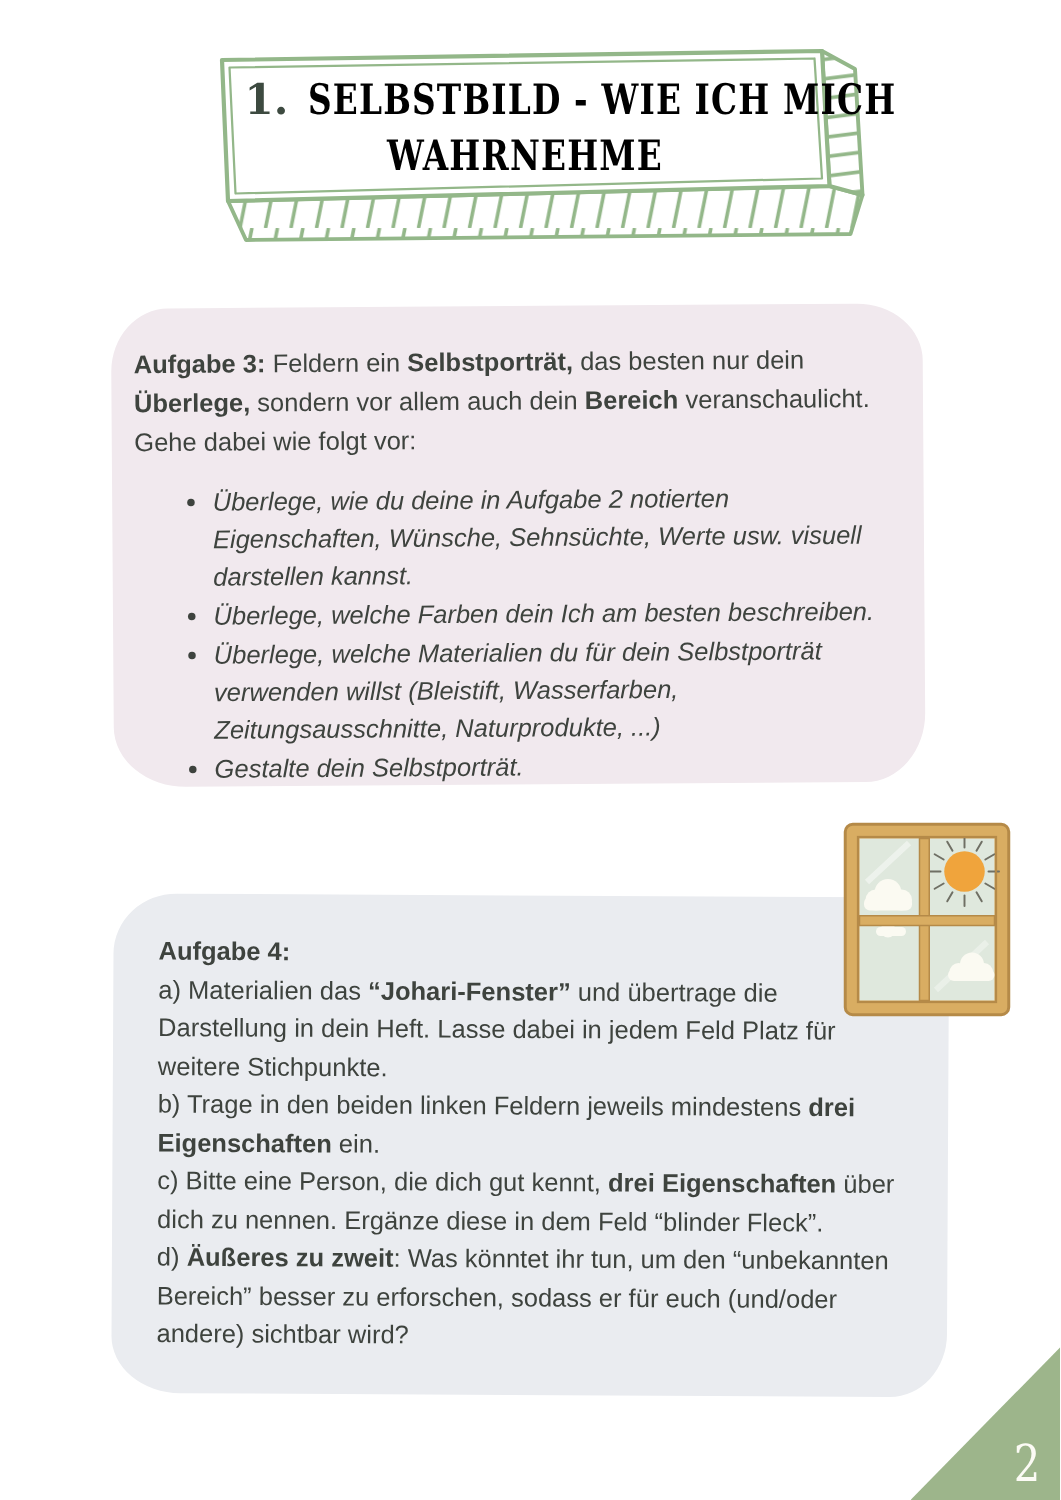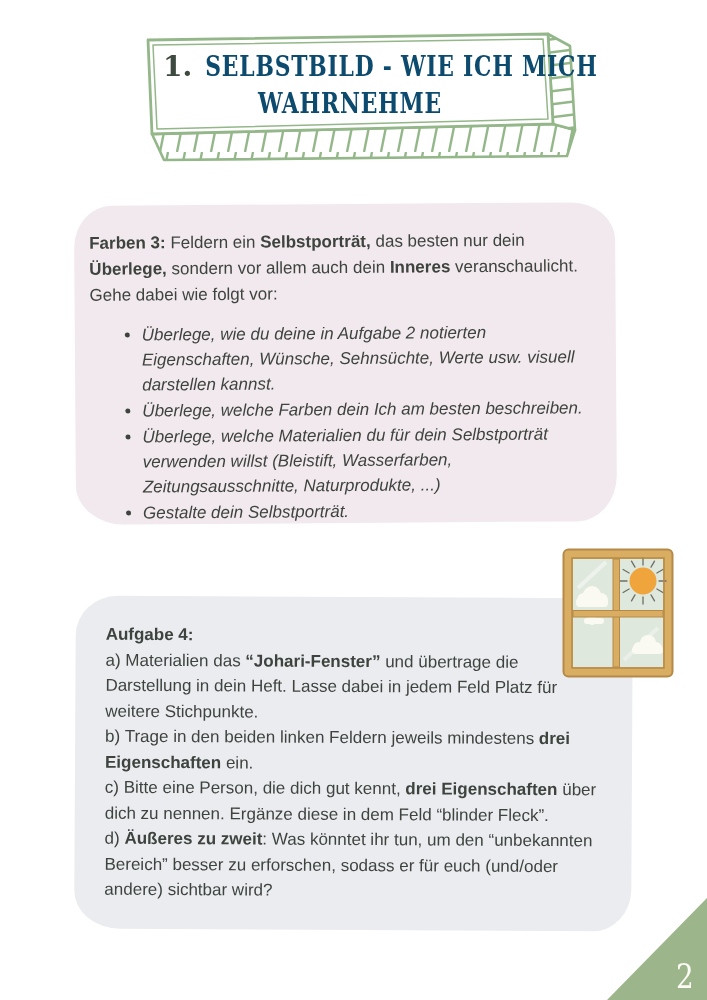--- a/index.html
+++ b/index.html
@@ -5,21 +5,21 @@
   html,body{margin:0;padding:0;background:#ffffff;}
   .page{
     position:relative;width:707px;height:1000px;background:#ffffff;
     overflow:hidden;font-family:"Liberation Sans",sans-serif;color:#3e433e;
   }
   
   .banner{position:absolute;left:138px;top:32px;width:440px;height:134px;}
   .banner svg{position:absolute;left:0;top:0;}
   .banner-text{
     position:absolute;left:12px;top:16px;width:400px;text-align:center;
-    font-family:"DejaVu Serif",serif;font-weight:bold;color:#0c4a6e;
+    font-family:"DejaVu Serif",serif;font-weight:bold;color:#000000;
     font-size:28px;line-height:37px;letter-spacing:1px;
   }
   .banner-text .line{display:inline-block;transform:scaleX(0.78);transform-origin:center;white-space:nowrap;}
   .title-number{
     position:absolute;left:25px;top:16px;
     font-family:"DejaVu Serif",serif;font-weight:bold;color:#3d4a40;
     font-size:28px;line-height:37px;
   }
   
   .card{position:absolute;box-sizing:border-box;}
@@ -80,21 +80,21 @@
       <polygon points="410,2 432,14 437,98 415,92" fill="url(#hatchR)" stroke="#93b789" stroke-width="2.6" stroke-linejoin="round"></polygon>
 
       <polygon points="10,8 410,2 415,92 14,102" fill="#ffffff" stroke="#93b789" stroke-width="2.8" stroke-linejoin="round"></polygon>
       <polygon points="15,13 405,7 410,87 19,97" fill="none" stroke="#93b789" stroke-width="1.5" stroke-linejoin="round"></polygon>
     </svg>
     <span class="title-number">1.</span>
     <div class="banner-text"><span class="line">SELBSTBILD - WIE ICH MICH</span><br><span class="line">WAHRNEHME</span></div>
   </div>
 
   <section class="card card-task3">
-    <p class="body-text"><b class="b">Farben 3:</b><span> Feldern ein </span><b class="b">Selbstporträt,</b><span> das besten nur dein </span><b class="b">Überlege,</b><span> sondern vor allem auch dein </span><b class="b">Inneres</b><span> veranschaulicht. Gehe dabei wie folgt vor:</span></p>
+    <p class="body-text"><b class="b">Aufgabe 3:</b><span> Feldern ein </span><b class="b">Selbstporträt,</b><span> das besten nur dein </span><b class="b">Überlege,</b><span> sondern vor allem auch dein </span><b class="b">Bereich</b><span> veranschaulicht. Gehe dabei wie folgt vor:</span></p>
     <ul class="bullets">
       <li>Überlege, wie du deine in Aufgabe 2 notierten Eigenschaften, Wünsche, Sehnsüchte, Werte usw. visuell darstellen kannst.</li>
       <li>Überlege, welche Farben dein Ich am besten beschreiben.</li>
       <li>Überlege, welche Materialien du für dein Selbstporträt verwenden willst (Bleistift, Wasserfarben, Zeitungsausschnitte, Naturprodukte, ...)</li>
       <li>Gestalte dein Selbstporträt.</li>
     </ul>
   </section>
 
   <div class="window-illu">
     <svg width="112" height="130" viewBox="0 0 112 130">

